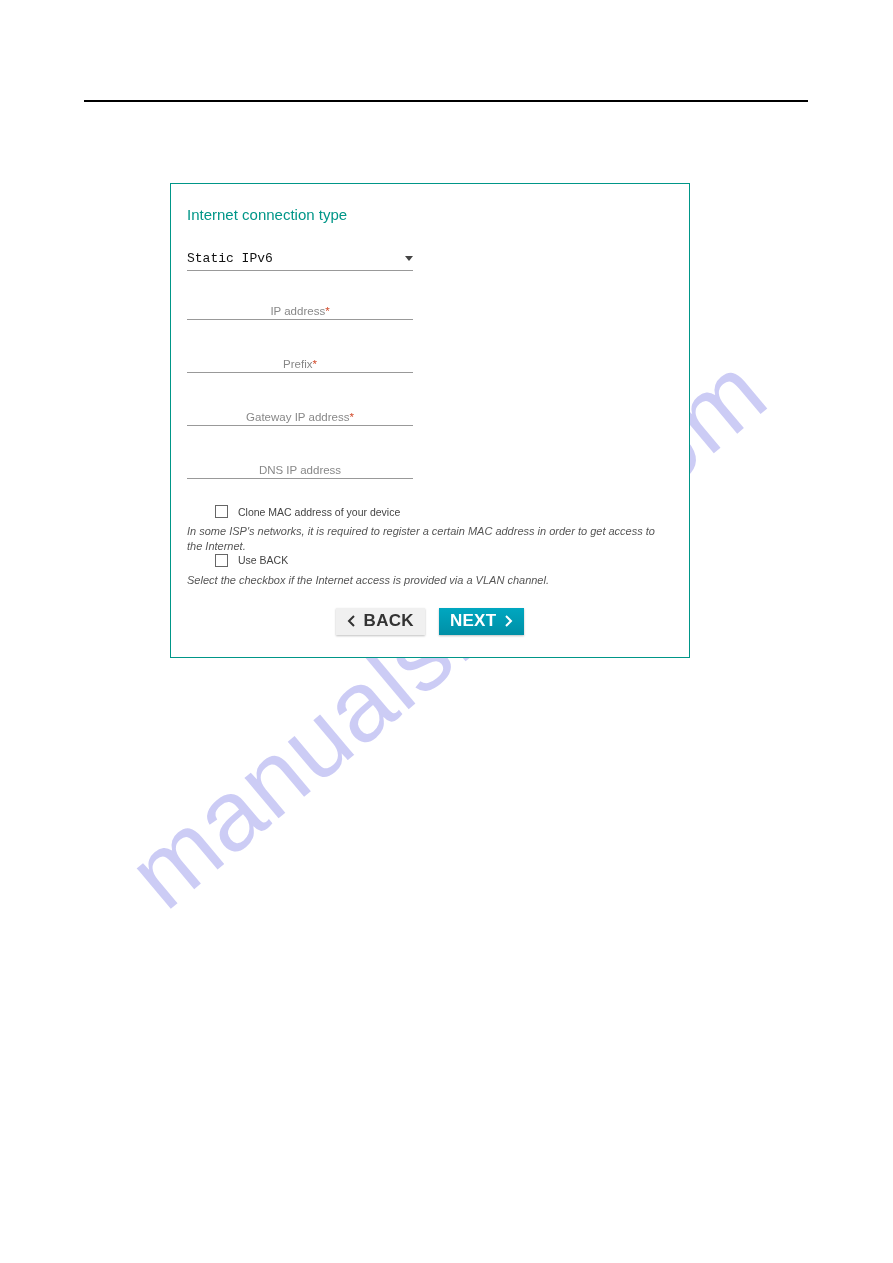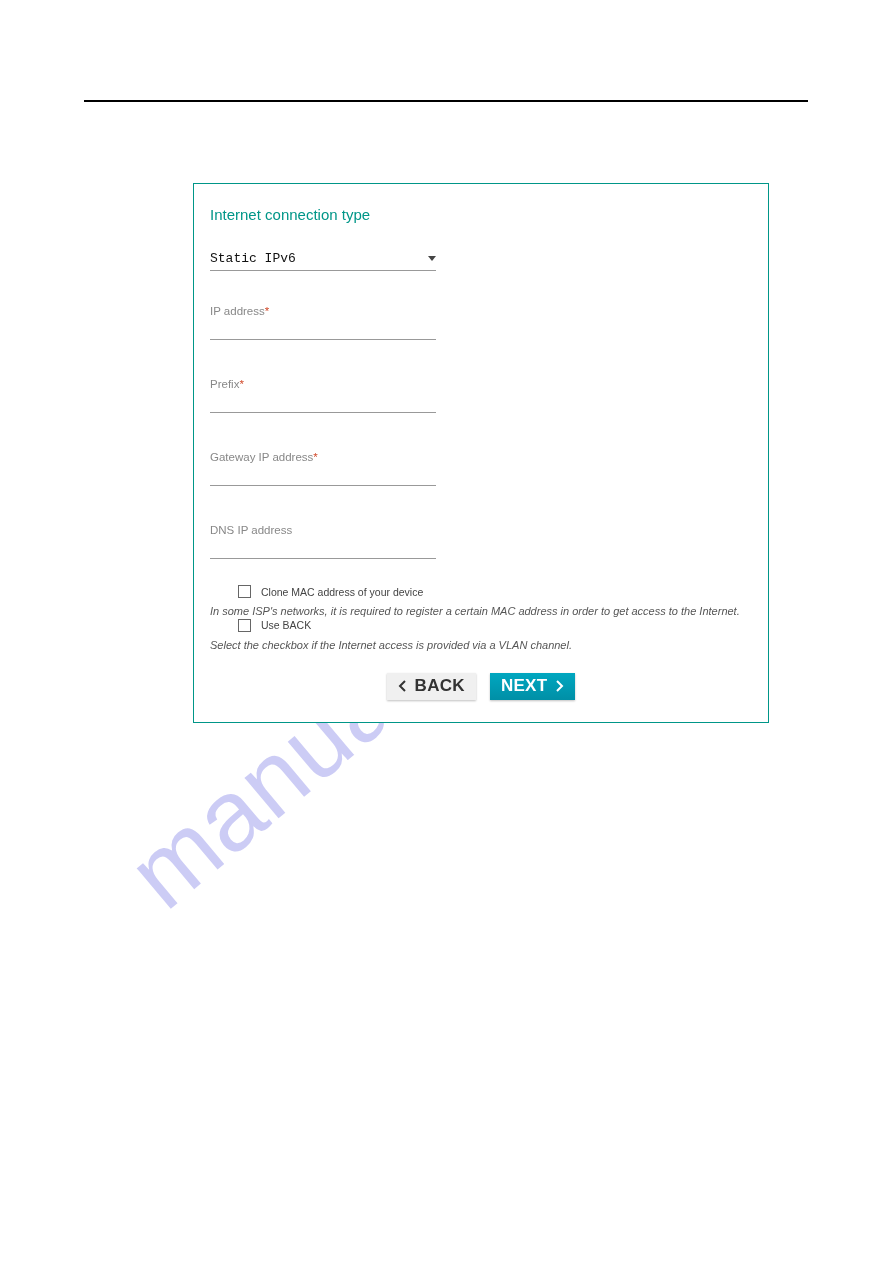--- a/index.html
+++ b/index.html
@@ -3,22 +3,22 @@
 <meta charset="utf-8">
 <style>
   * { box-sizing: border-box; margin: 0; padding: 0; }
   html, body { width: 893px; height: 1263px; background: #ffffff; font-family: Arial, Helvetica, sans-serif; position: relative; overflow: hidden; }
   .page { width: 893px; height: 1263px; position: relative; }
   .hr-top { position: absolute; top: 100px; left: 84px; width: 724px; height: 2px; background: #000; }
 
   .card {
     position: absolute;
     top: 183px;
-    left: 193px;
-    width: 576px;
+    left: 170px;
+    width: 520px;
     border: 1px solid #009688;
     background: #fff;
     padding: 22px 16px 22px 16px;
   }
   .card-title {
     color: #009688;
     font-size: 15px;
     font-weight: 400;
     margin-bottom: 26px;
   }
@@ -48,22 +48,23 @@
   .desc-italic {
     font-size: 11px;
     font-style: italic;
     color: #555;
     margin-bottom: 28px;
     line-height: 1.35;
   }
   .field {
     width: 226px;
     border-bottom: 1px solid #999;
-    padding-bottom: 20px;
+    padding-bottom: 0;
     margin-bottom: 34px;
+    text-align: center;
   }
   .field-label {
     font-size: 11.5px;
     color: #888;
   }
   .req { color: #d24a2b; }
   .check-row {
     display: flex;
     align-items: center;
     gap: 10px;

